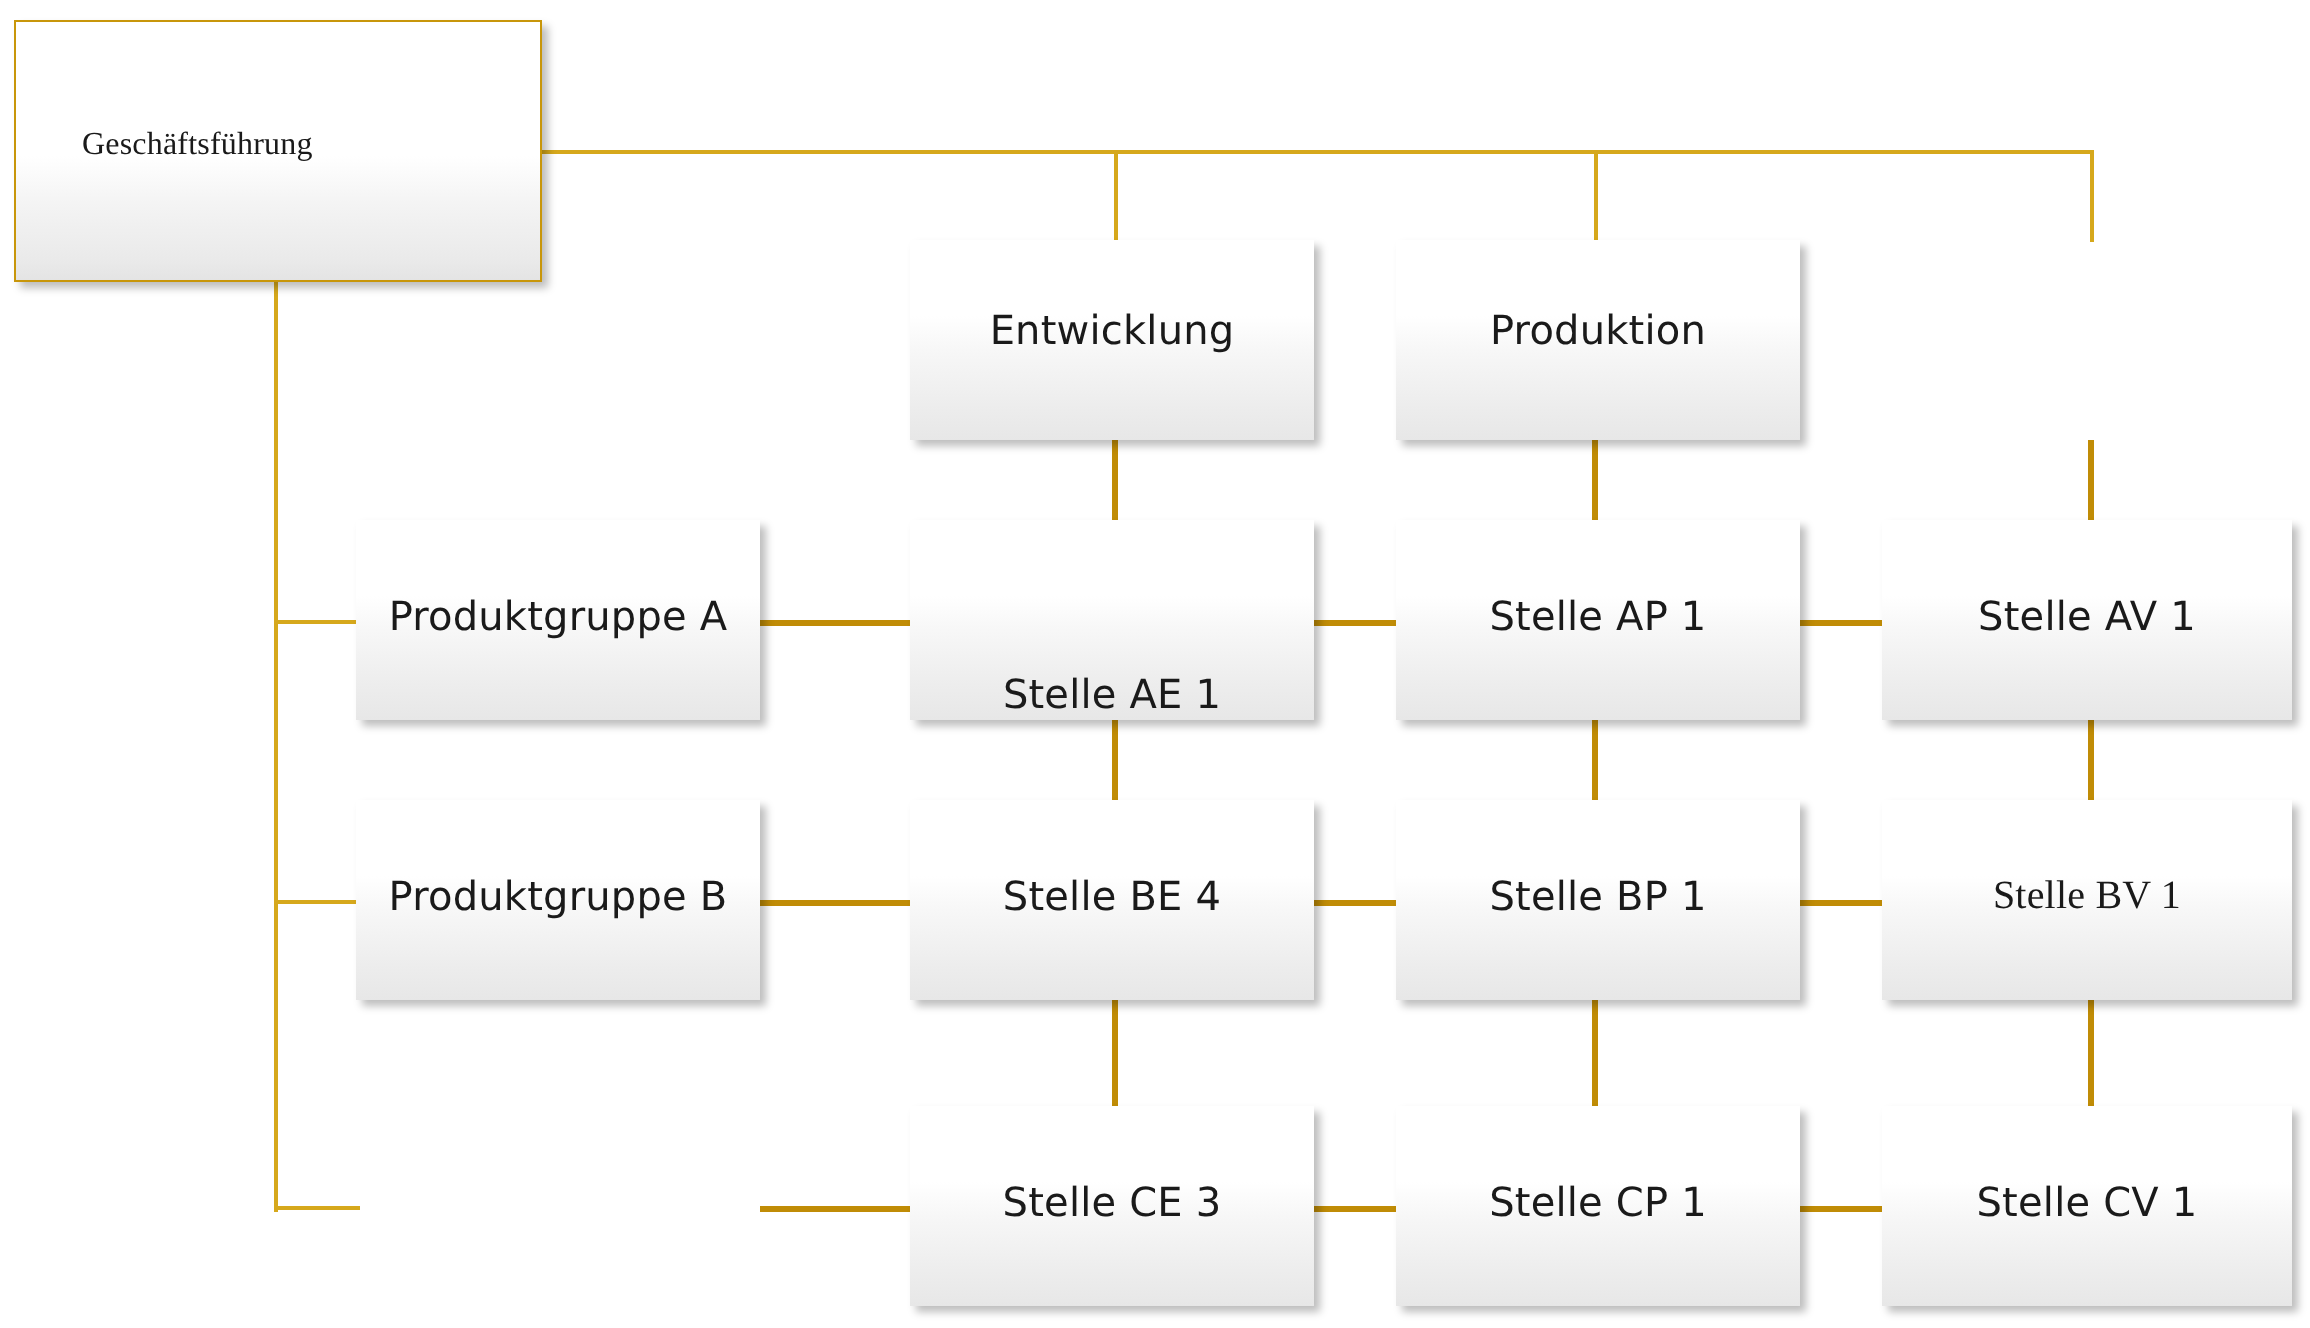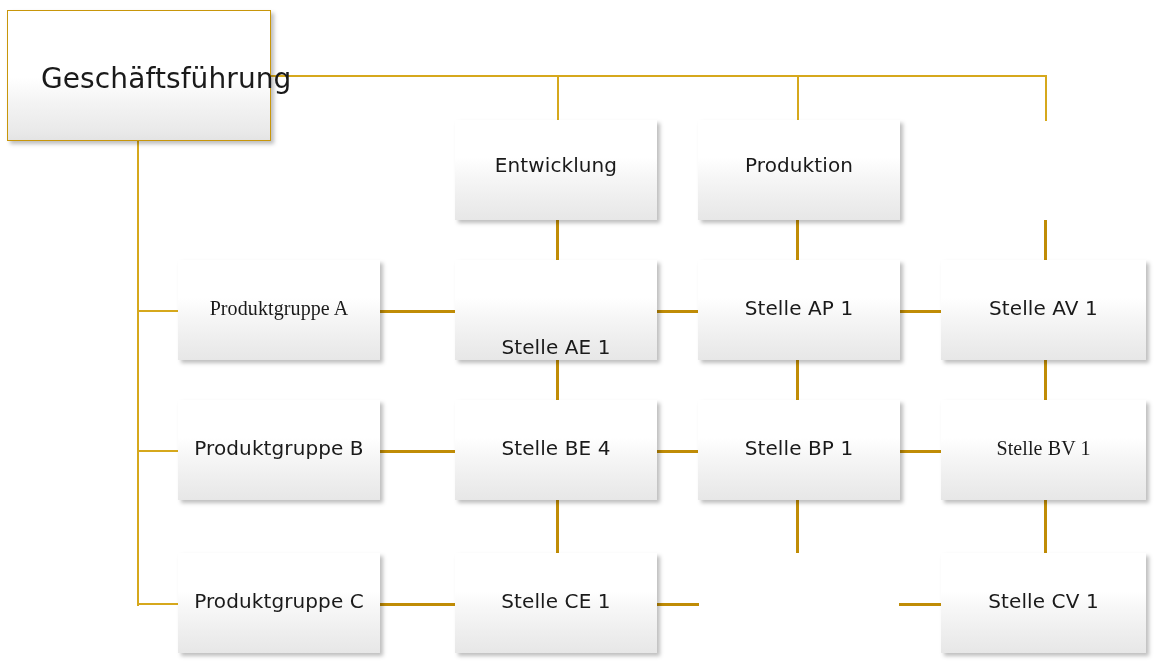--- a/index.html
+++ b/index.html
@@ -63,21 +63,22 @@
         #ffffff 0%,
         #ffffff 52%,
         #f4f4f4 70%,
         #eaeaea 92%,
         #e4e4e4 100%);
     align-items: flex-start;
     justify-content: flex-start;
   }
   .node.root .label {
     padding: 53px 0 0 33px;
-    font-size: 28px;
+    font-size: 16px;
+    font-family: Liberation Serif, serif;
   }
   
   .node.tier2 .label {
     position: relative;
     top: -5px;
   }
   .node.tier3 .label {
     position: relative;
     top: -2px;
   }
@@ -127,28 +128,25 @@
     <span class="label">Geschäftsführung</span>
   </div>
 
   <div class="node tier2" style="left:698px; top:120px; width:202px; height:100px;">
     <span class="label">Produktion</span>
   </div>
   <div class="node tier2" style="left:455px; top:120px; width:202px; height:100px;">
     <span class="label">Entwicklung</span>
   </div>
 
-  <div class="node tier3" style="left:178px; top:260px; width:202px; height:100px;font-family:Liberation Serif, serif;">
+  <div class="node tier3" style="left:178px; top:260px; width:202px; height:100px;">
     <span class="label">Produktgruppe A</span>
   </div>
   <div class="node tier3" style="left:178px; top:400px; width:202px; height:100px;">
     <span class="label">Produktgruppe B</span>
-  </div>
-  <div class="node tier3" style="left:178px; top:553px; width:202px; height:100px;">
-    <span class="label">Produktgruppe C</span>
   </div>
 
   <div class="node tier3" style="left:455px; top:260px; width:202px; height:100px;align-items:flex-end;">
     <span class="label">Stelle AE 1</span>
   </div>
   <div class="node tier3" style="left:698px; top:260px; width:202px; height:100px;">
     <span class="label">Stelle AP 1</span>
   </div>
   <div class="node tier3" style="left:941px; top:260px; width:205px; height:100px;">
     <span class="label">Stelle AV 1</span>
@@ -158,19 +156,22 @@
     <span class="label">Stelle BE 4</span>
   </div>
   <div class="node tier3" style="left:698px; top:400px; width:202px; height:100px;">
     <span class="label">Stelle BP 1</span>
   </div>
   <div class="node tier3" style="left:941px; top:400px; width:205px; height:100px;font-family:Liberation Serif, serif;">
     <span class="label">Stelle BV 1</span>
   </div>
 
   <div class="node tier3" style="left:455px; top:553px; width:202px; height:100px;">
-    <span class="label">Stelle CE 1</span>
+    <span class="label">Stelle CE 3</span>
+  </div>
+  <div class="node tier3" style="left:698px; top:553px; width:202px; height:100px;">
+    <span class="label">Stelle CP 1</span>
   </div>
   <div class="node tier3" style="left:941px; top:553px; width:205px; height:100px;">
     <span class="label">Stelle CV 1</span>
   </div>
 
 </div>
 
 </body></html>

